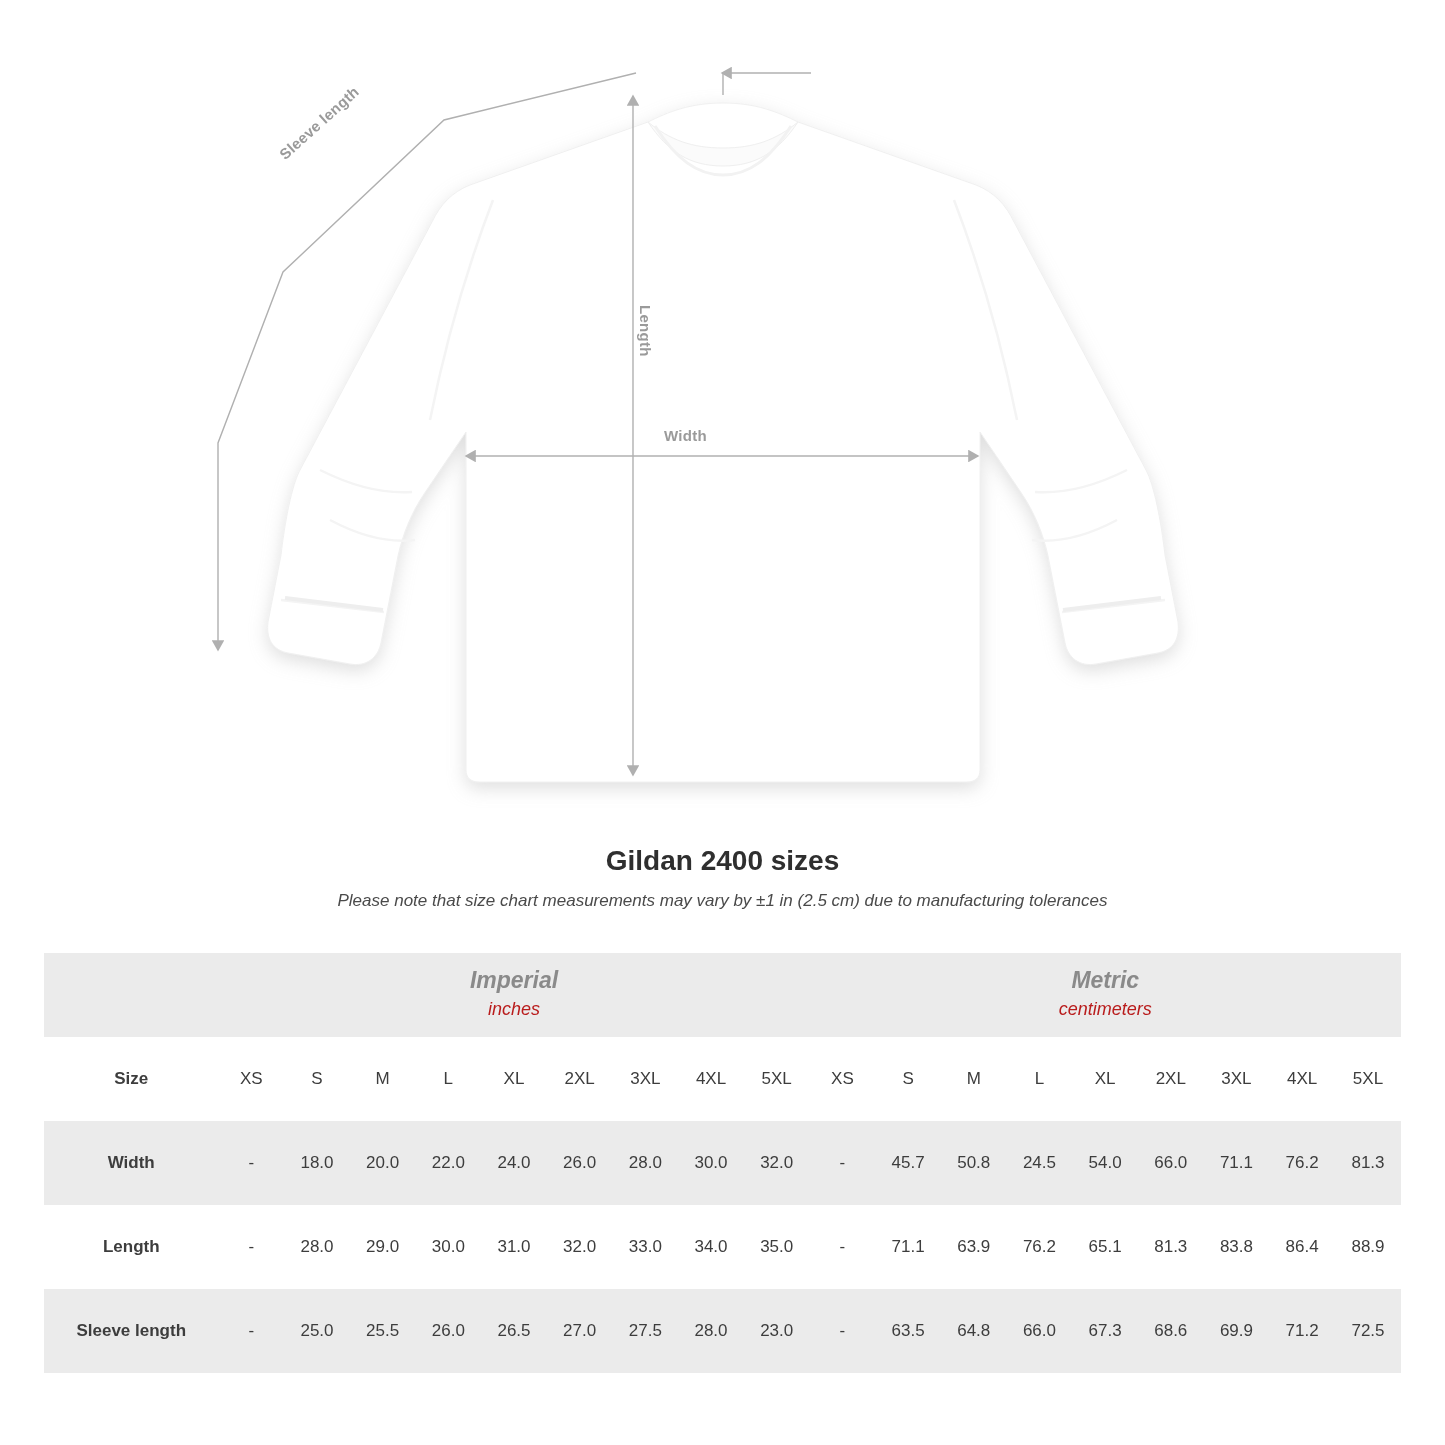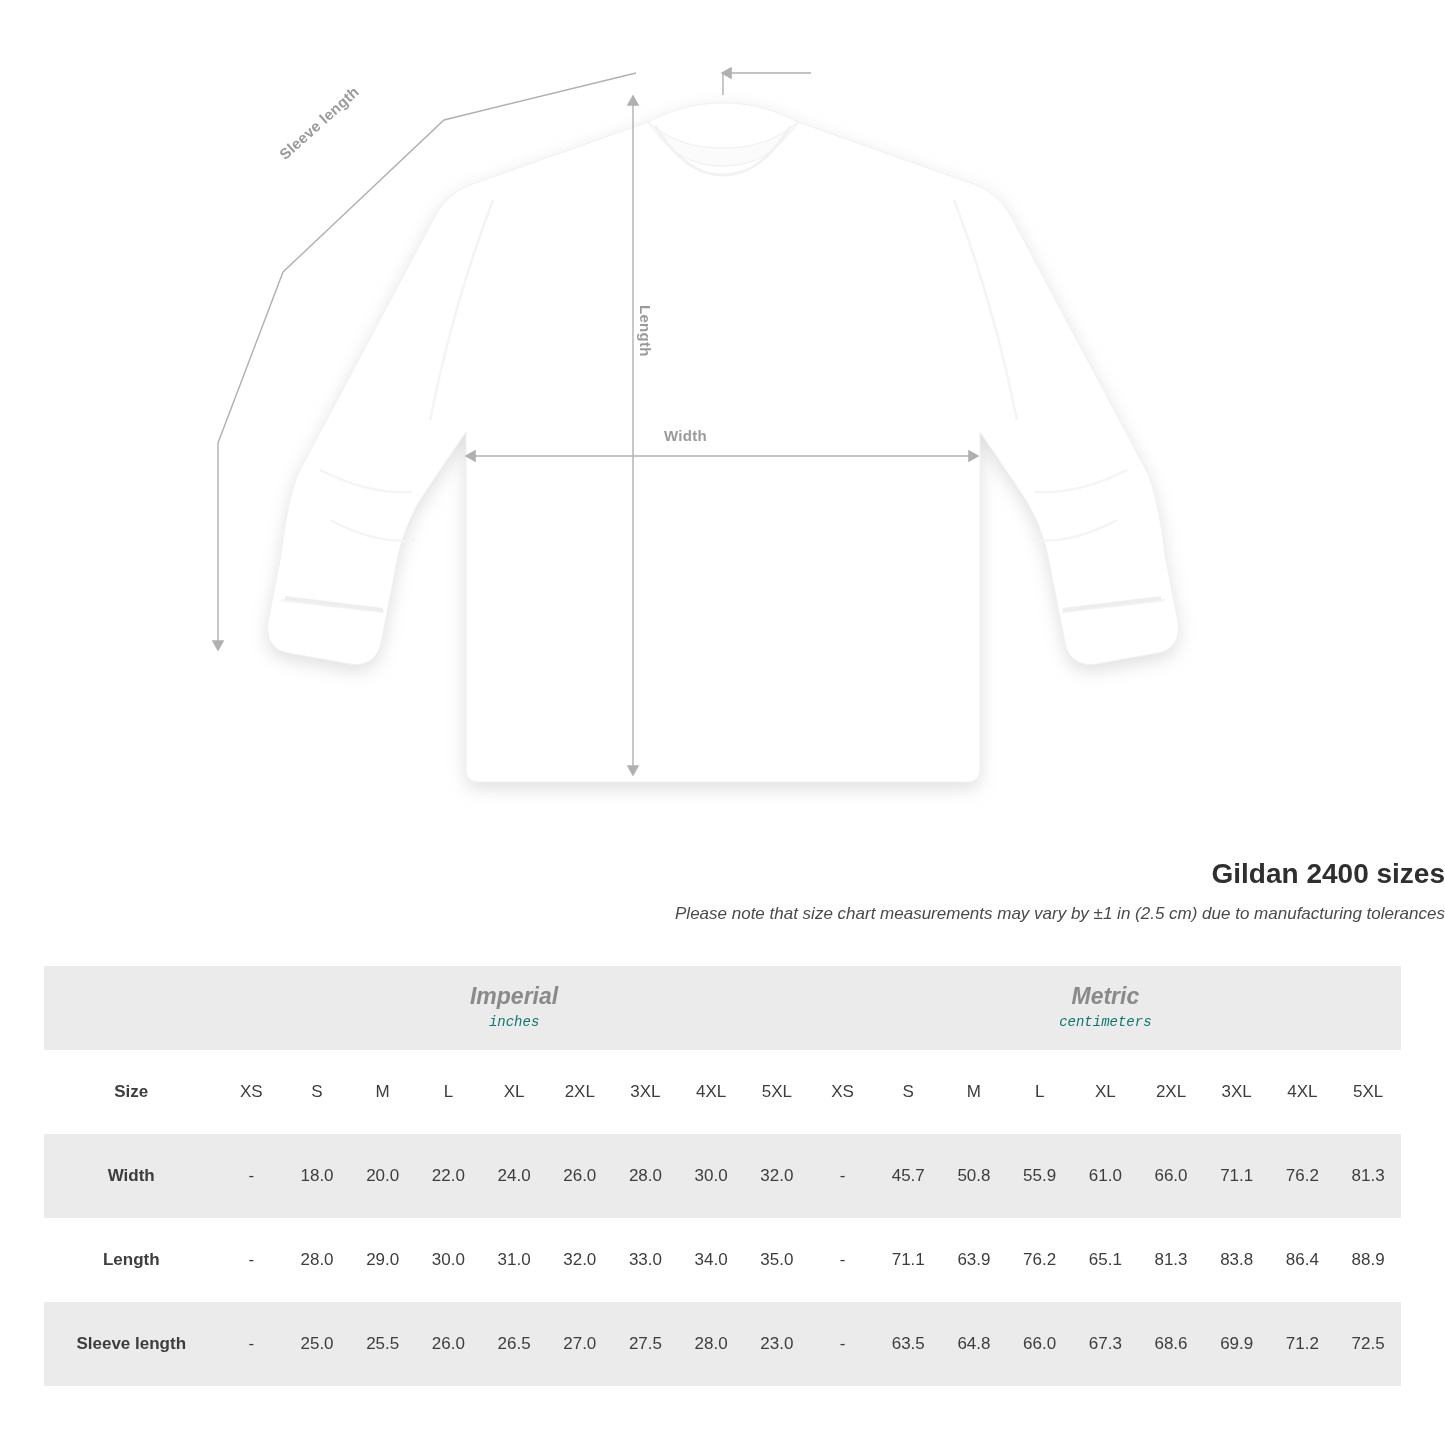--- a/index.html
+++ b/index.html
@@ -51,22 +51,22 @@
     writing-mode: vertical-rl;
     text-orientation: mixed;
   }
   .lbl-width {
     left: 664px;
     top: 427px;
   }
 
   
   .title-block {
-    text-align: right;
-    margin-top: 38px;
+    text-align: center;
+    margin-top: 25px;
   }
   .chart-title {
     font-size: 28px;
     font-weight: bold;
     color: #2f2f2f;
     margin: 0 0 14px 0;
   }
   .chart-note {
     font-size: 17px;
     font-style: italic;
@@ -99,25 +99,24 @@
     height: 118px;
   }
   .unit-title {
     font-size: 23px;
     font-style: italic;
     font-weight: bold;
     color: #8a8a8a;
     line-height: 1.25;
   }
   .unit-sub {
-    font-size: 14px;
+    font-size: 18px;
     font-style: italic;
-    color: #0f766e;
+    color: #b91c1c;
     line-height: 1.6;
-    font-family: Liberation Mono, monospace;
   }
   .hdrrow td {
     background: #ffffff;
     font-weight: normal;
     font-size: 18px;
     color: #3d3d3d;
   }
   .hdrrow td.rowlabel {
     font-weight: bold;
   }
@@ -296,22 +295,22 @@
           <td class="val">20.0</td>
           <td class="val">22.0</td>
           <td class="val">24.0</td>
           <td class="val">26.0</td>
           <td class="val">28.0</td>
           <td class="val">30.0</td>
           <td class="val">32.0</td>
           <td class="val">-</td>
           <td class="val">45.7</td>
           <td class="val">50.8</td>
-          <td class="val">55.9</td>
-          <td class="val">61.0</td>
+          <td class="val">24.5</td>
+          <td class="val">54.0</td>
           <td class="val">66.0</td>
           <td class="val">71.1</td>
           <td class="val">76.2</td>
           <td class="val">81.3</td>
         </tr>
 
         <tr class="plain">
           <td class="rowlabel">Length</td>
           <td class="val">-</td>
           <td class="val">28.0</td>

